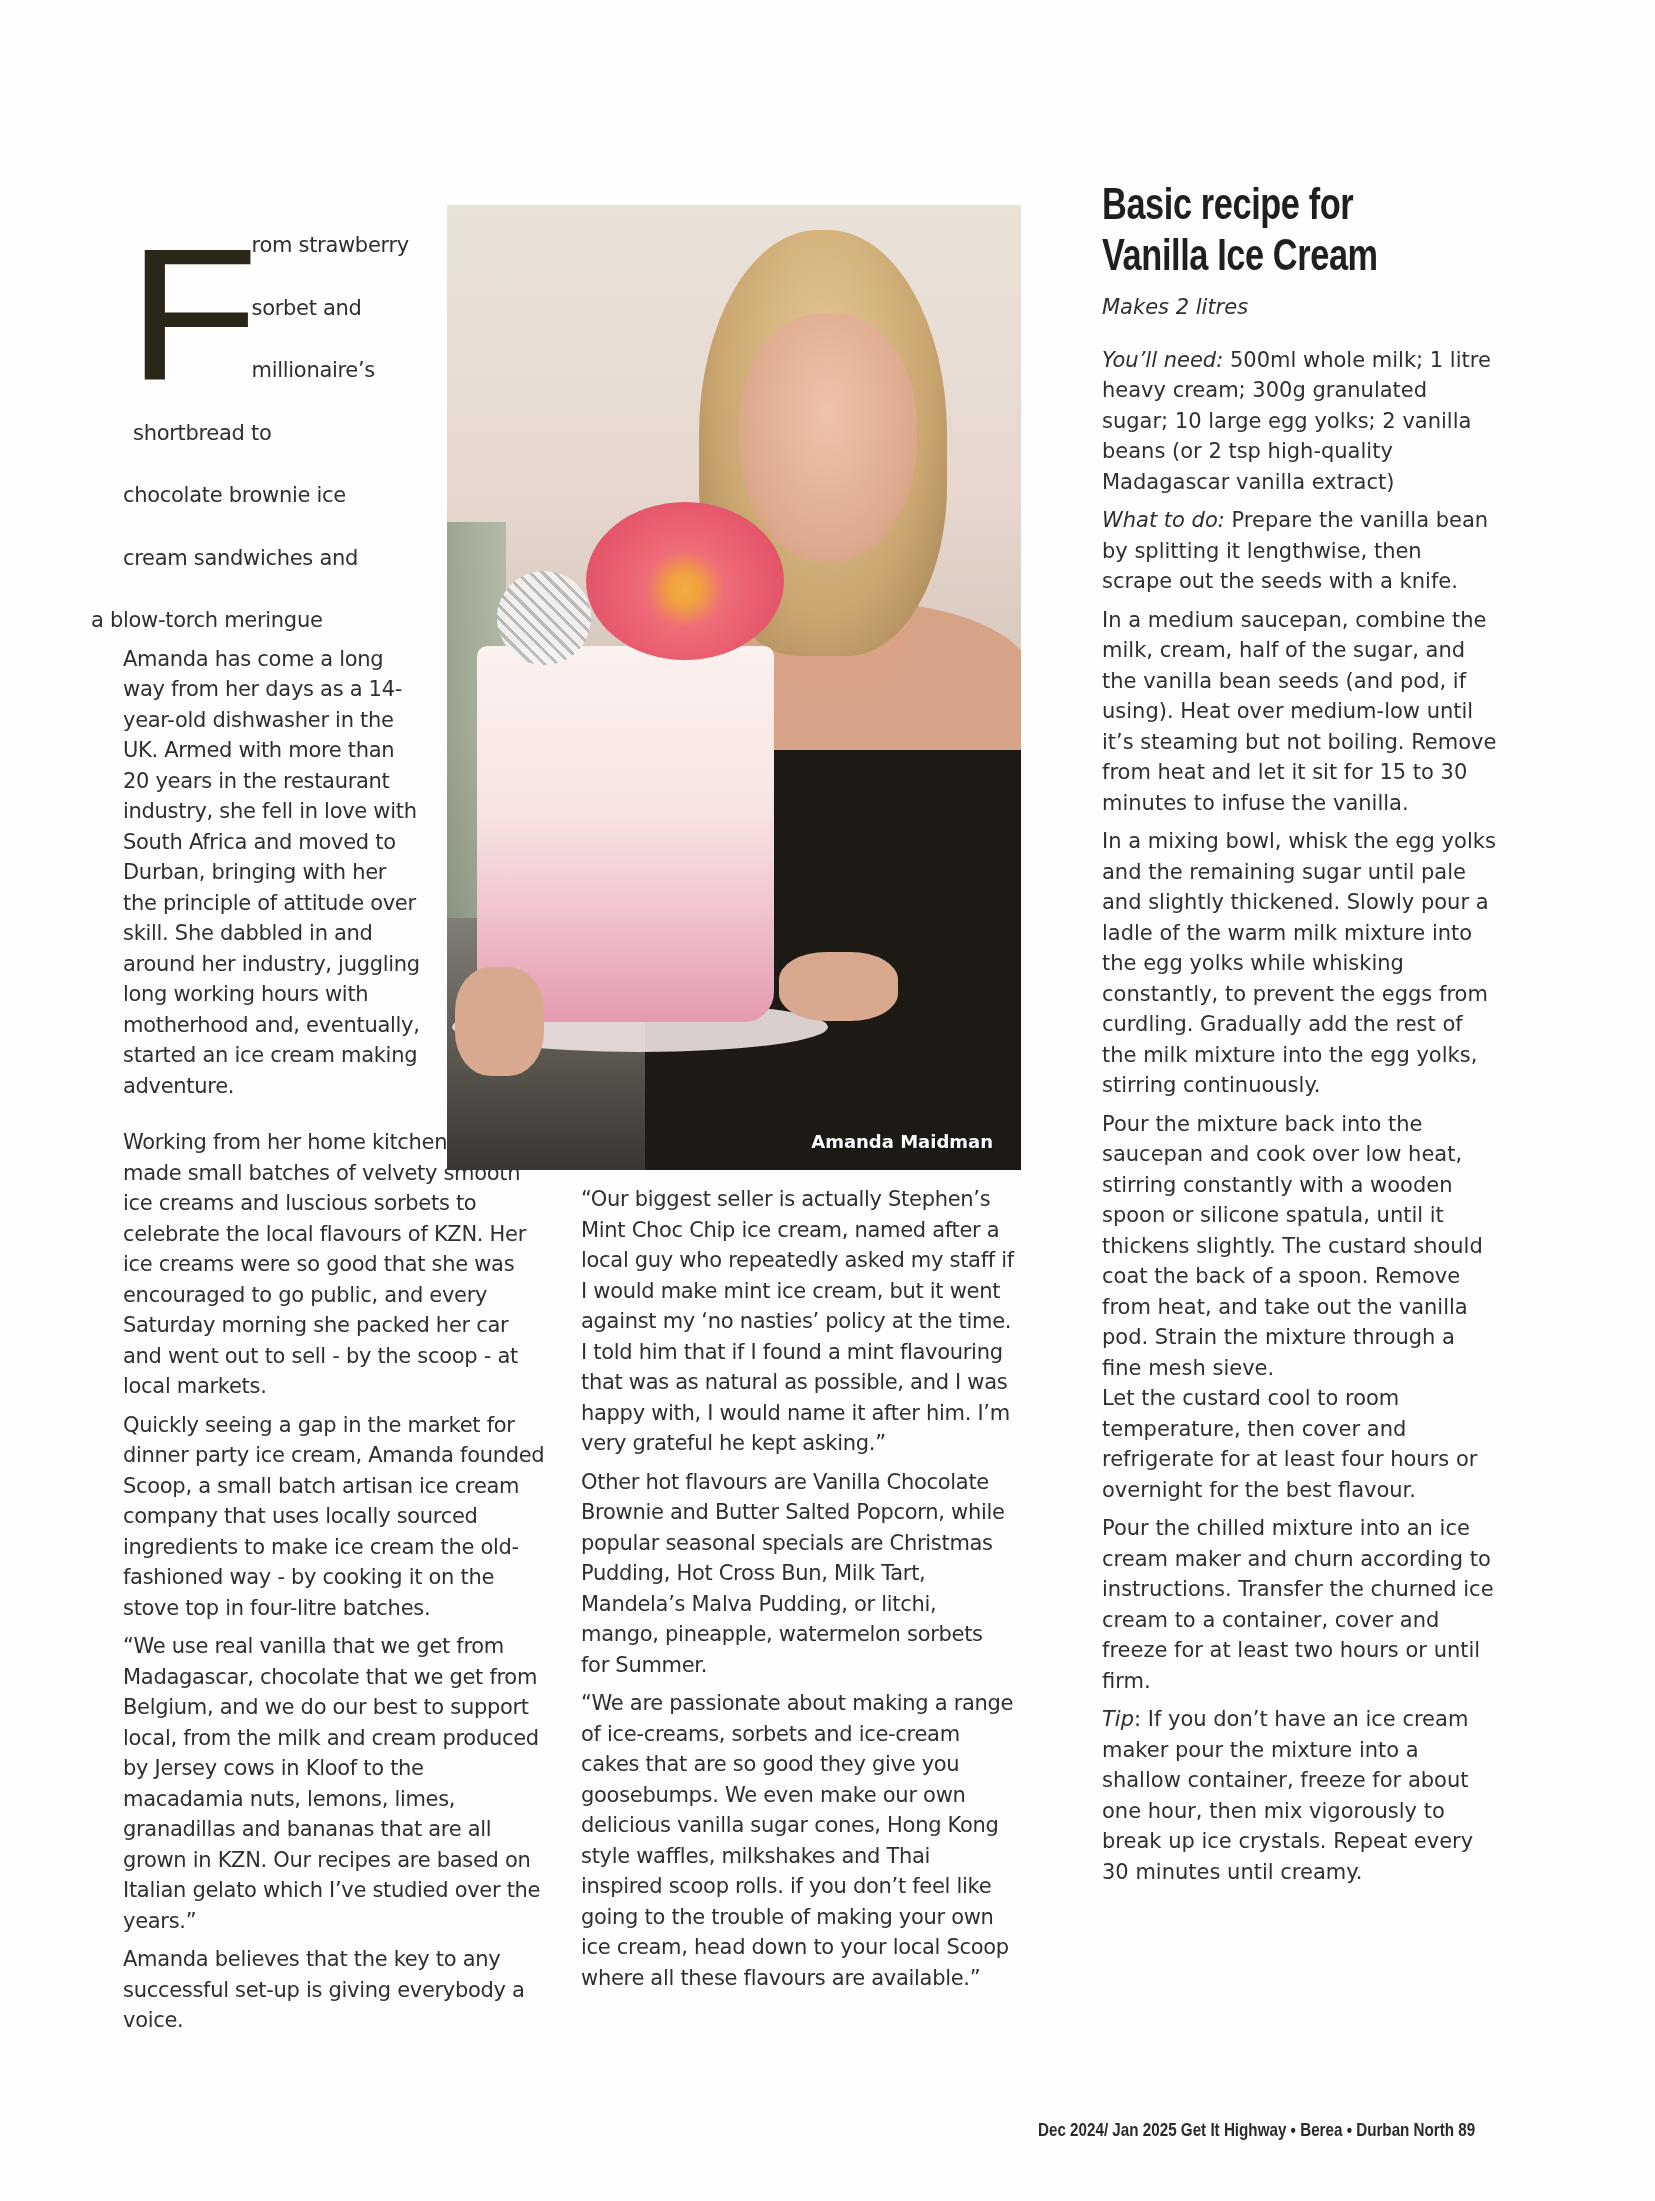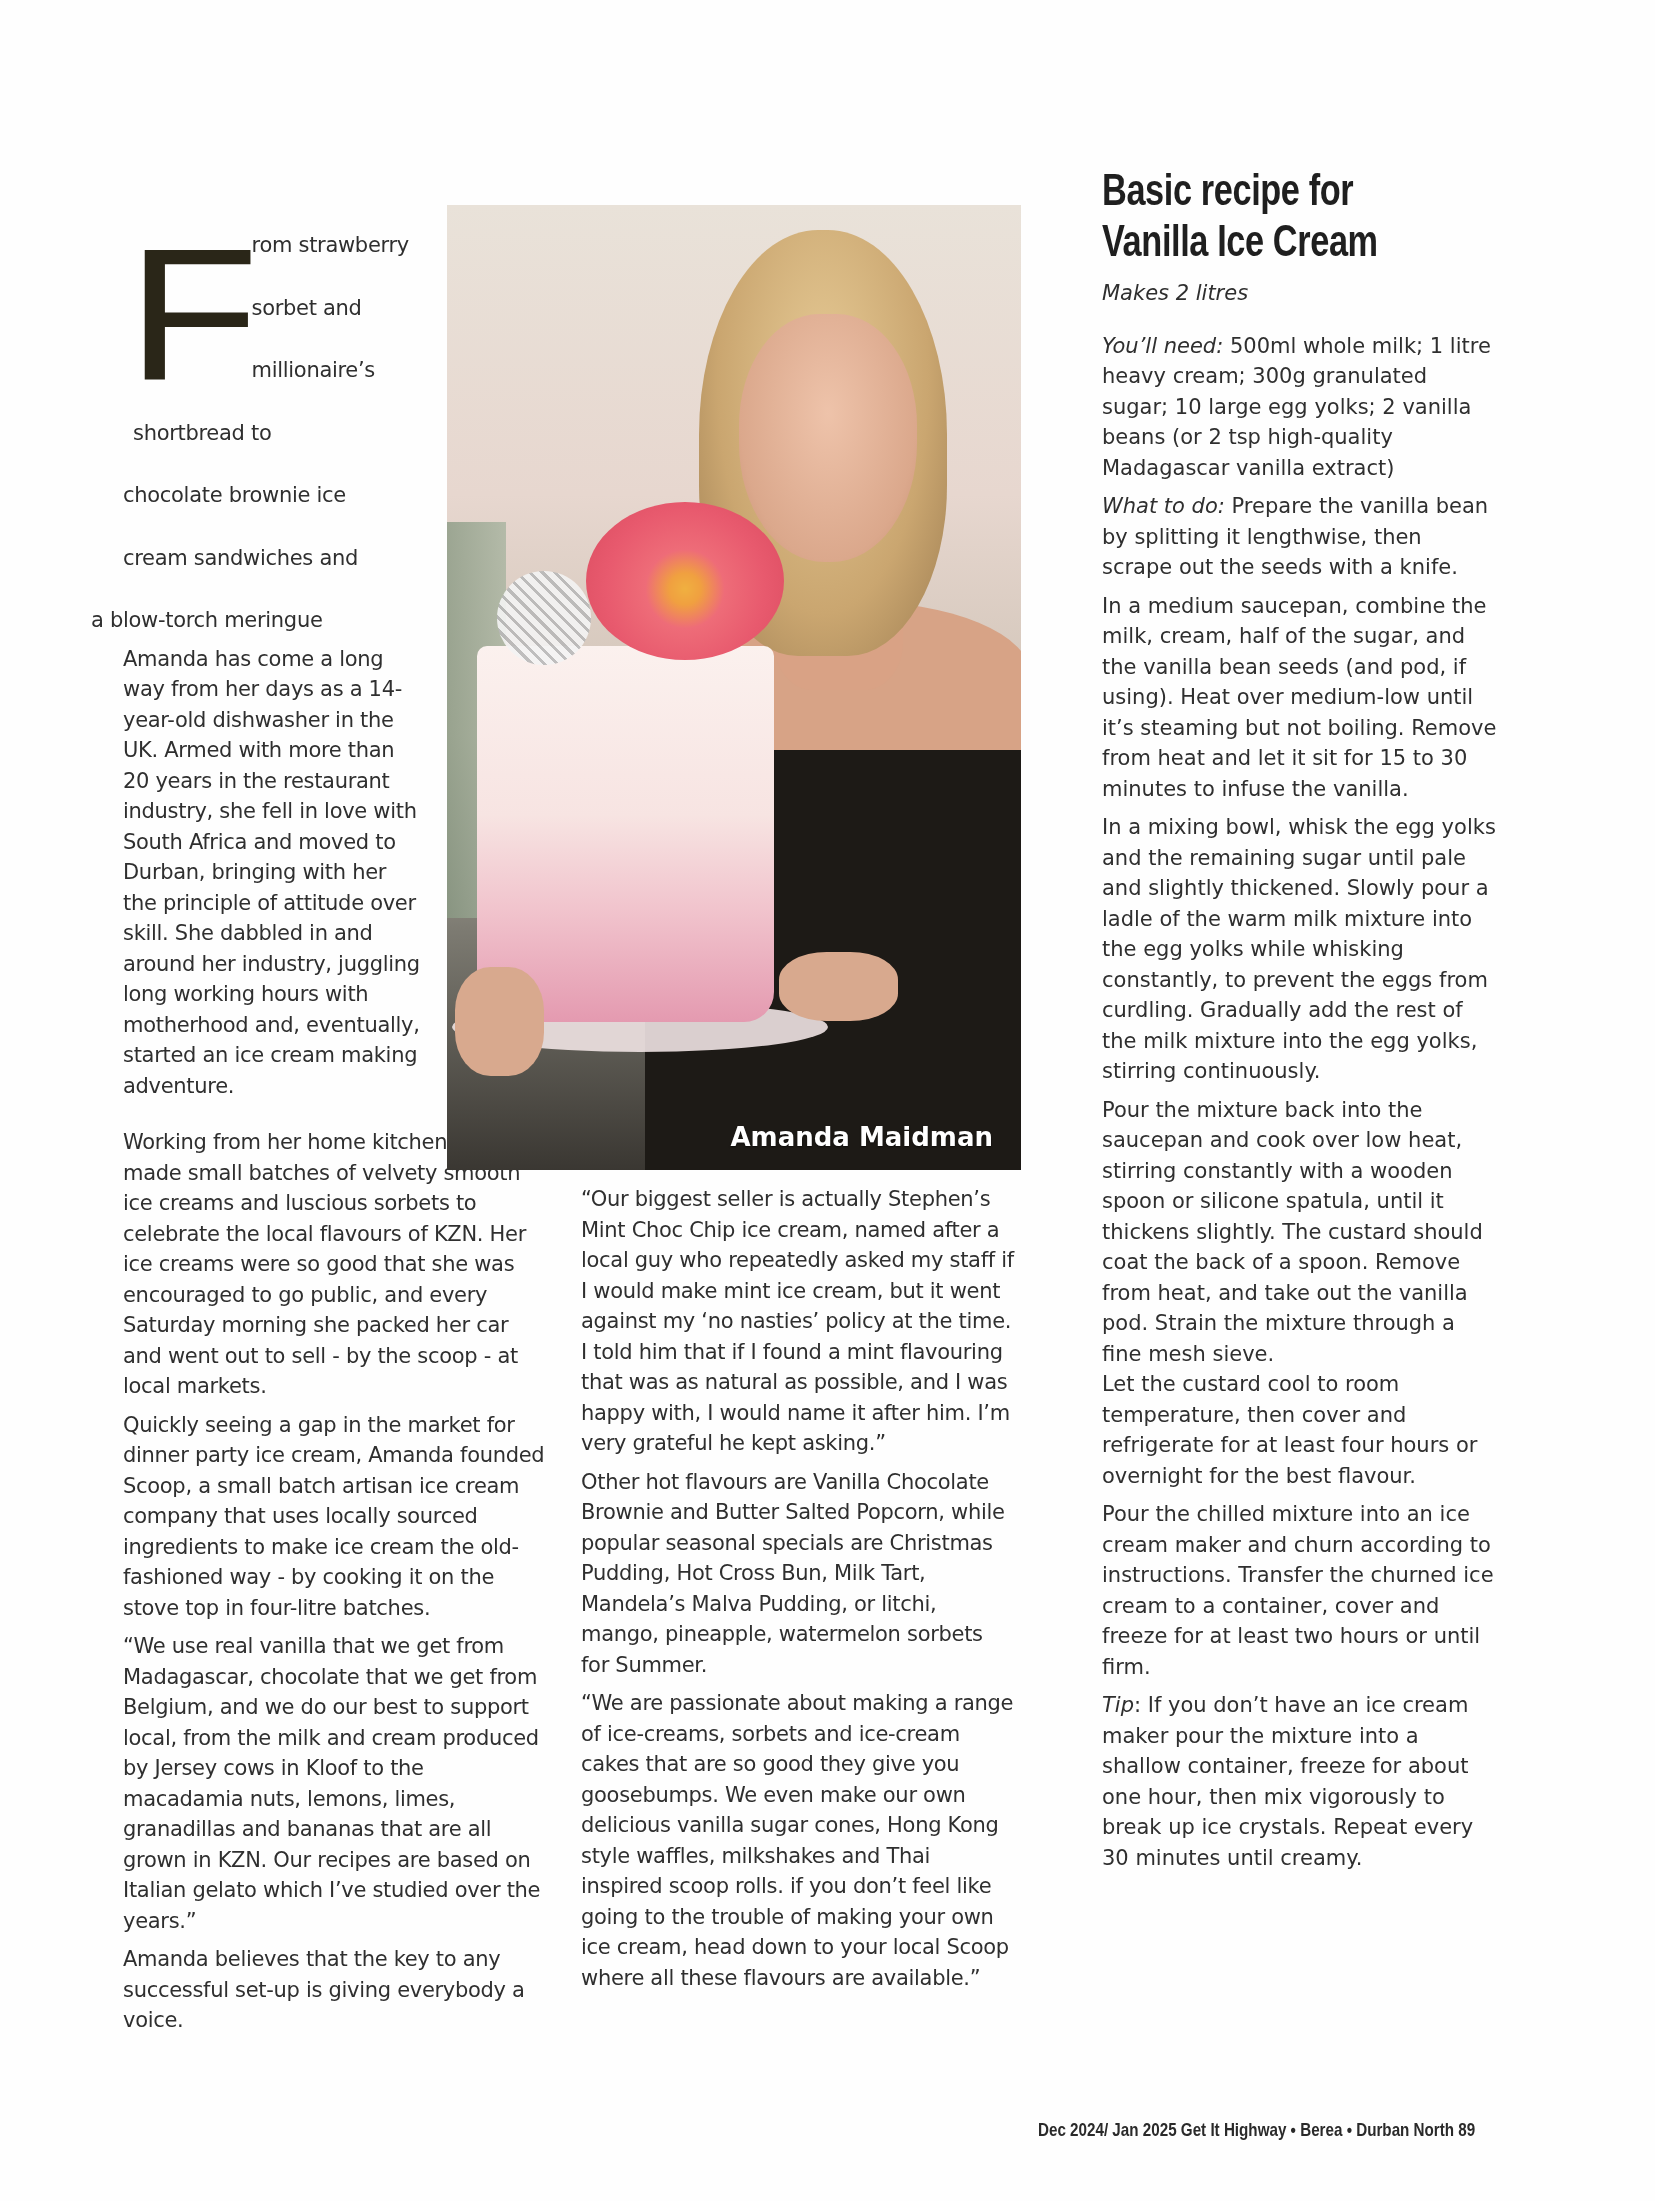--- a/index.html
+++ b/index.html
@@ -9,21 +9,21 @@
     font-family: "DejaVu Sans", "Liberation Sans", sans-serif;
   }
   .page { position: absolute; inset: 0; }
   .col {
     position: absolute; font-size: 21px; line-height: 30.5px;
     letter-spacing: -0.3px; color: #2f2f2f;
   }
   .col p { margin: 0 0 8px 0; }
   .col1 { left: 123px; top: 198px; width: 426px; }
   .col2 { left: 581px; top: 1184px; width: 436px; }
-  .col3 { left: 1102px; top: 164px; width: 396px; letter-spacing: 0; }
+  .col3 { left: 1102px; top: 178px; width: 396px; letter-spacing: 0; }
   .dropcap {
     float: left; font-family: "Liberation Sans", sans-serif;
     font-size: 188px; line-height: 149px; height: 149px;
     color: #2a2618; margin: 10px 10px 0 4px; font-weight: 400;
     transform: scaleX(1.15); transform-origin: left;
   }
   .intro-line { display: block; margin-top: 32px; }
   .photo {
     position: absolute; left: 447px; top: 205px; width: 574px; height: 965px;
     overflow: hidden; background: #d8cbbf;
@@ -50,21 +50,21 @@
   .photo .flower { position: absolute; left: 139px; top: 297px; width: 198px; height: 158px;
     border-radius: 50%; background: radial-gradient(circle at 50% 55%, #f0b040 0%, #f0a040 12%, #ee6c78 30%, #e85a6e 60%, #d94a5e 100%); }
   .photo .ball { position: absolute; left: 50px; top: 366px; width: 94px; height: 94px; border-radius: 50%;
     background: repeating-linear-gradient(45deg,#f4f4f4 0 6px,#b9b9b9 6px 9px), #ddd; opacity: .9; }
   .photo .hand-l { position: absolute; left: 8px; top: 762px; width: 89px; height: 109px;
     border-radius: 40%; background: #d8a98e; }
   .photo .hand-r { position: absolute; left: 332px; top: 747px; width: 119px; height: 69px;
     border-radius: 40%; background: #d8a98e; }
   .photo .caption {
     position: absolute; right: 28px; bottom: 18px; color: #ffffff;
-    font-family: "DejaVu Sans", sans-serif; font-weight: bold; font-size: 26px;
+    font-family: "DejaVu Sans", sans-serif; font-weight: bold; font-size: 18px;
     letter-spacing: 0; text-shadow: 0 1px 2px rgba(0,0,0,.6);
   }
   .recipe-title {
     font-family: "Liberation Sans Narrow", "Liberation Sans", sans-serif;
     font-size: 44px; line-height: 51px; color: #1f1f1f; margin: 0 0 12px 0;
     transform: scaleX(0.78); transform-origin: left; width: 130%; letter-spacing: -0.5px;
   }
   .makes { font-style: italic; margin-bottom: 22px !important; }
   em { font-style: italic; }
   .footer {

